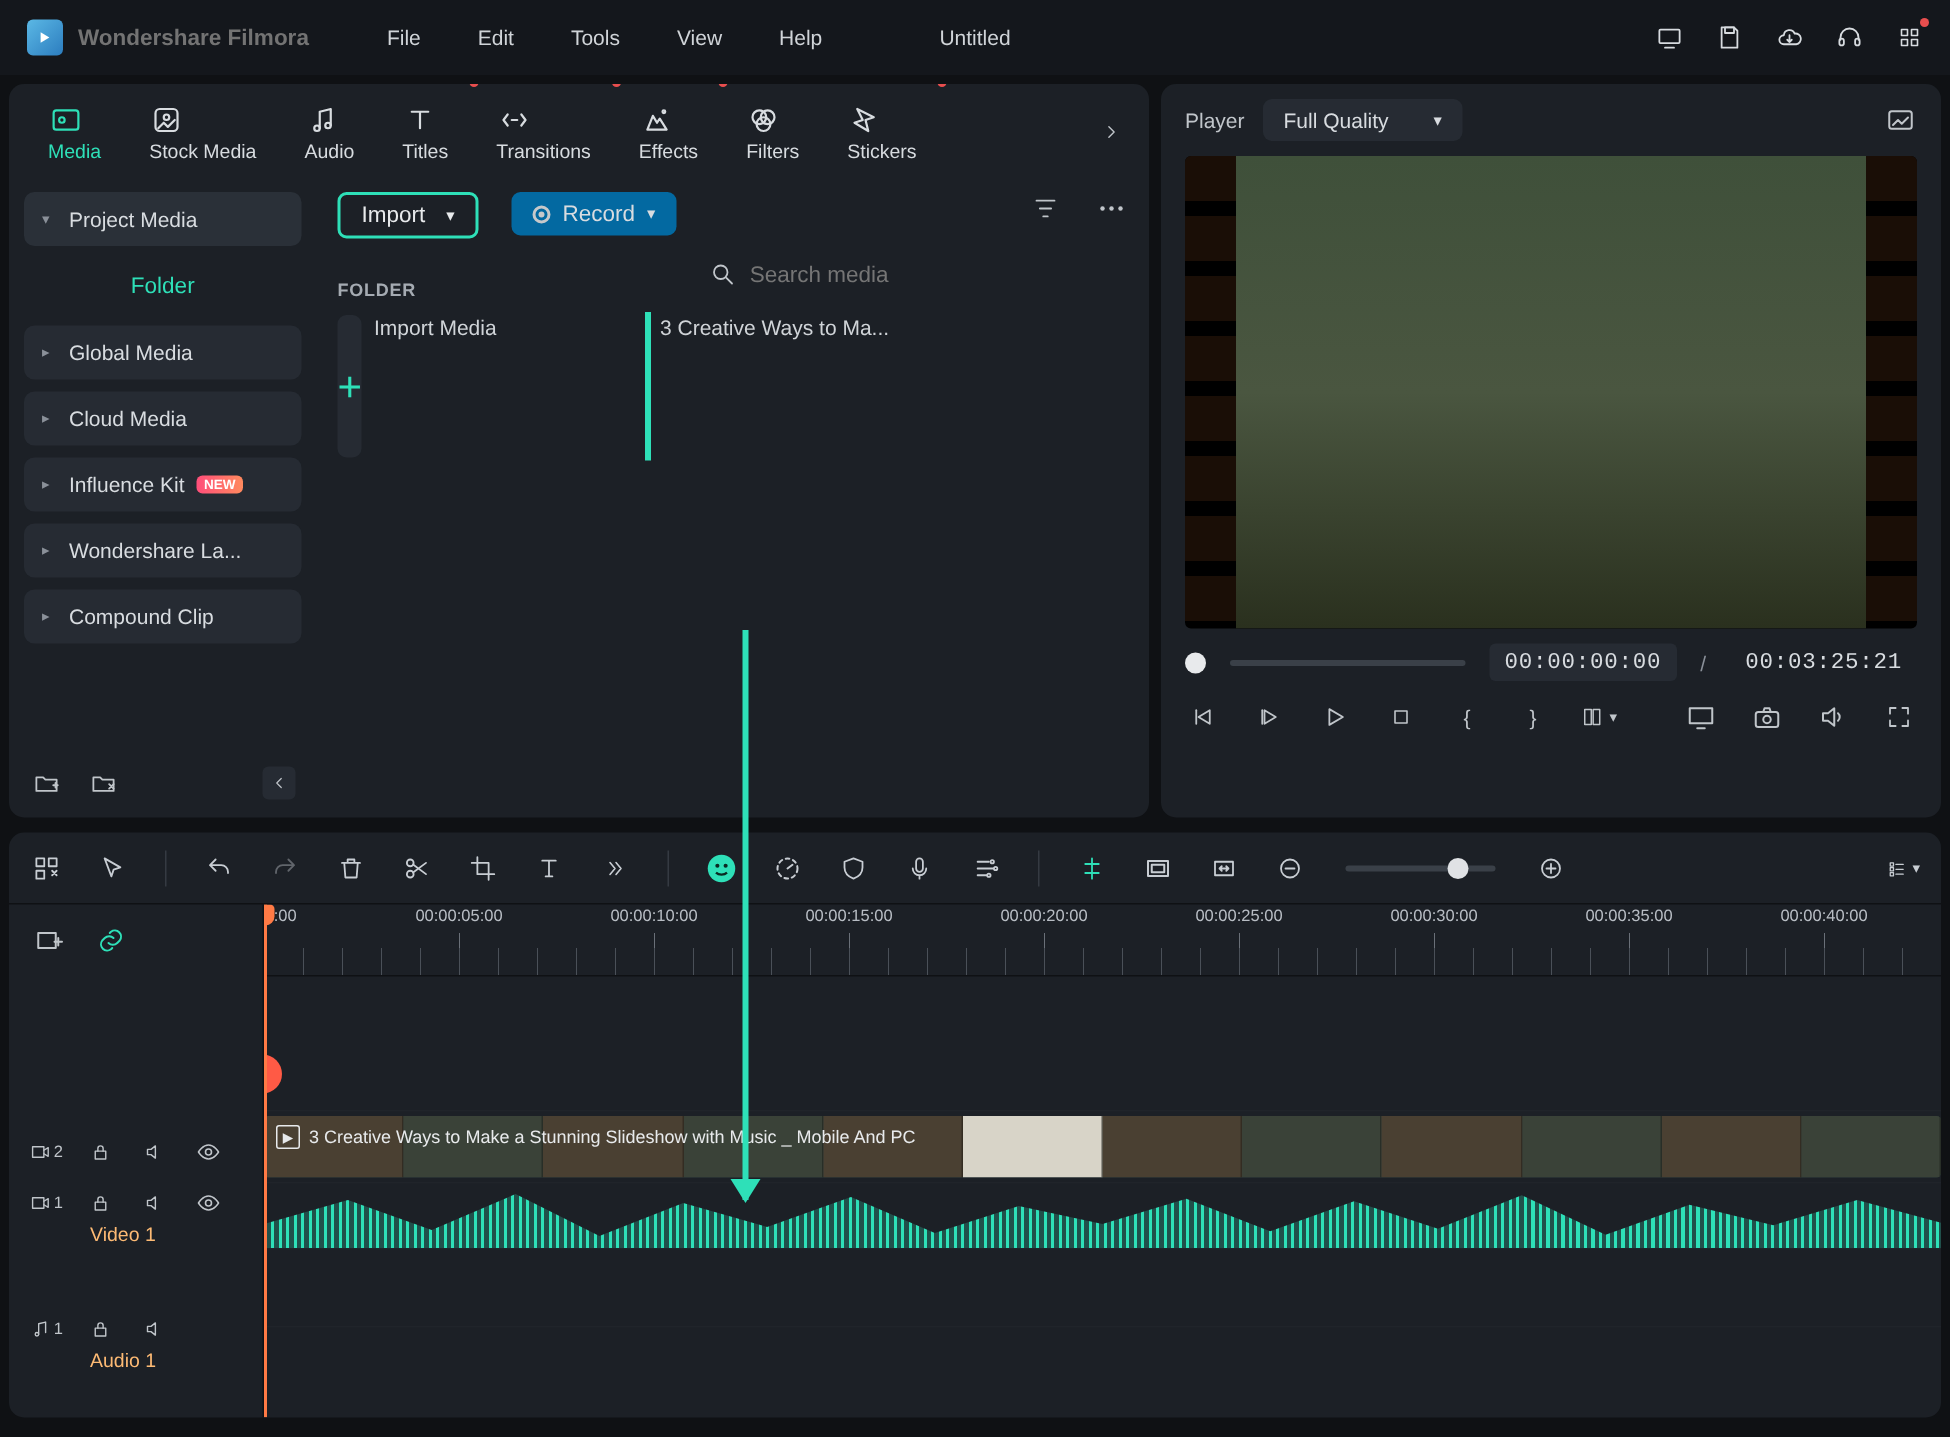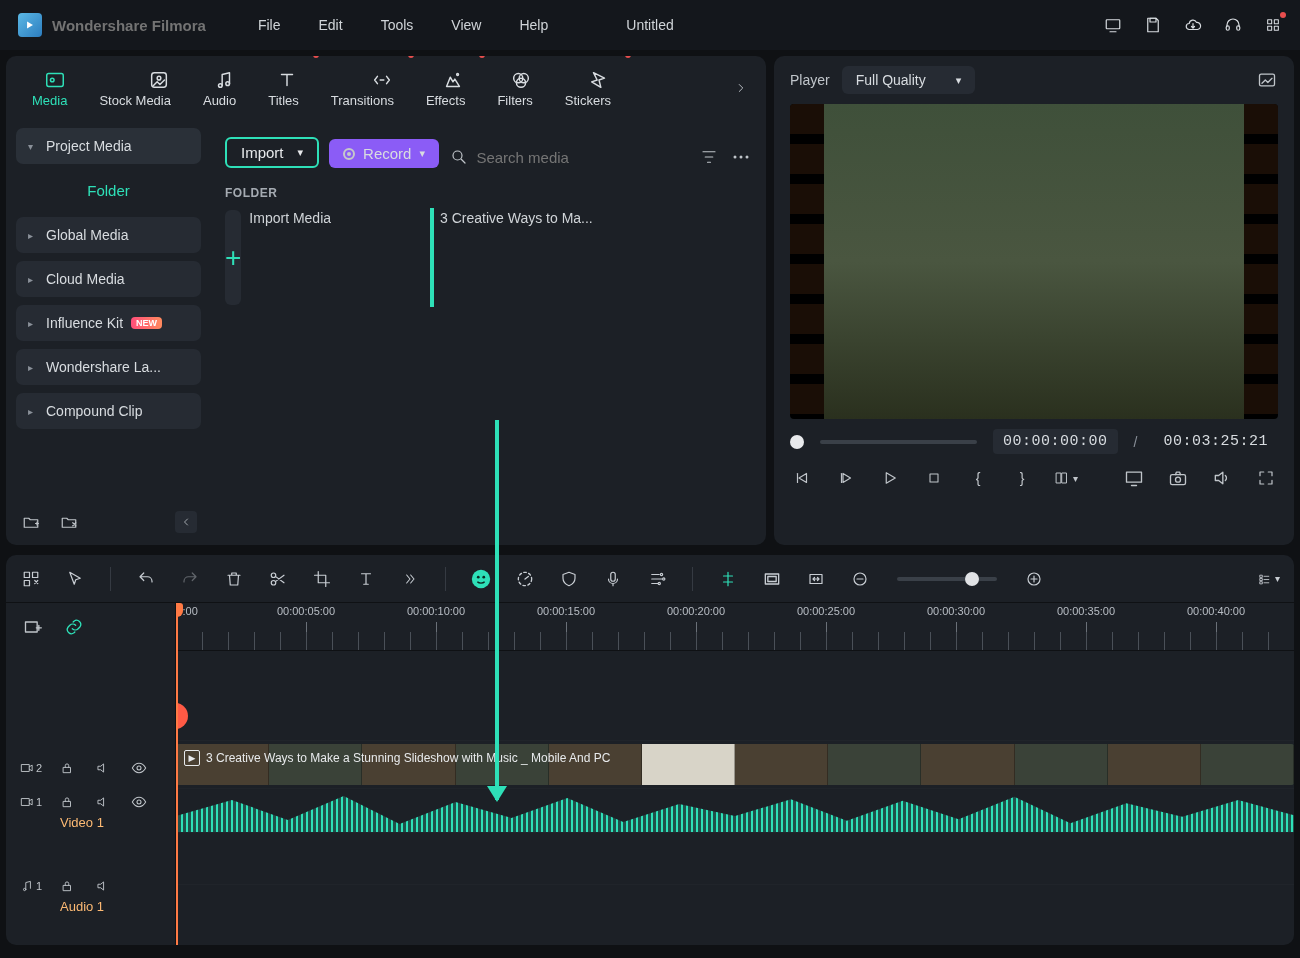--- a/index.html
+++ b/index.html
@@ -12,40 +12,40 @@
 .doc-title { position: absolute; left: 50%; transform: translateX(-50%); color: #d0d4d8; }
 .title-icons { margin-left: auto; display: flex; gap: 22px; align-items:center;}
 .title-icons div { width: 18px; height: 18px; display:flex;align-items:center;justify-content:center; cursor:pointer; position:relative;}
 .reddot::after{content:'';position:absolute;top:-4px;right:-4px;width:6px;height:6px;background:#e84e4e;border-radius:50%;}
 
 .upper { display: flex; height: 495px; }
 .panel-media { width: 760px; background: #1c2026; border-radius: 10px; margin: 6px 0 0 6px; display:flex; flex-direction:column; overflow:hidden;}
 .panel-preview { flex: 1; background: #1c2026; border-radius: 10px; margin: 6px 6px 0 8px; display:flex; flex-direction:column; overflow:hidden;}
 
 .tabstrip { height: 64px; display: flex; align-items: center; padding: 0 10px; gap: 0; position: relative;}
-.tab { display: flex; flex-direction: column; align-items: flex-end; justify-content: center; gap: 2px; padding: 16px 16px; cursor:pointer; position:relative; height:100%;}
+.tab { display: flex; flex-direction: column; align-items: flex-start; justify-content: center; gap: 2px; padding: 16px 16px; cursor:pointer; position:relative; height:100%;}
 .tab .ico { width: 24px; height: 24px; display:flex;align-items:center;justify-content:center;}
 .tab.active { color: #2ee0b8; }
 .tab .lbl { font-size: 13px; }
 .tabstrip .more { margin-left: auto; width: 30px; height: 30px; display:flex;align-items:center;justify-content:center;}
 
 .media-body { flex:1; display:flex; }
 .sidebar { width: 205px; padding: 8px 10px; display:flex; flex-direction:column; gap: 8px;}
 .side-item { background: #262b33; border-radius: 7px; padding: 10px 12px; display:flex; align-items:center; gap:8px; font-size:14px; cursor:pointer;}
 .side-item.sel { background: #2a3038;}
 .side-item.folder { background: transparent; color:#2ee0b8; justify-content:center; font-size:15px;}
 .side-chev { width:10px; font-size:10px; color:#8a9099;}
 .badge-new { font-size:9px; background:linear-gradient(90deg,#ff4e7a,#ff8a5e); color:#fff; border-radius:4px; padding:1px 5px; font-weight:700;}
 .side-bottom { margin-top:auto; display:flex; gap:16px; align-items:center; padding:4px;}
 .side-bottom .collapse { margin-left:auto; background:#262b33; width:22px;height:22px;border-radius:4px;display:flex;align-items:center;justify-content:center;}
 
 .gallery { flex:1; padding: 8px 14px; display:flex; flex-direction:column;}
-.toolbar2 { display:flex; align-items:flex-end; gap:10px; height:40px;}
+.toolbar2 { display:flex; align-items:flex-start; gap:22px; height:40px;}
 .btn-import { border:2px solid #2ee0b8; border-radius:6px; padding:5px 14px; display:flex;align-items:center;gap:14px; color:#e8eaec; font-size:15px; cursor:pointer;}
-.btn-record { background:#8b5cf6; border-radius:6px; padding:6px 14px; display:flex;align-items:center;gap:8px; font-size:15px; cursor:pointer;margin-top:34px;}
+.btn-record { background:#0369a1; border-radius:6px; padding:6px 14px; display:flex;align-items:center;gap:8px; font-size:15px; cursor:pointer;}
 .rec-dot{width:12px;height:12px;border:2px solid #c6c8ca;border-radius:50%;}
 .rec-dot::after{content:'';display:block;width:4px;height:4px;background:#c6c8ca;border-radius:50%;margin:2px;}
 .search-wrap{display:flex;align-items:center;gap:8px;color:#8a9099;flex:1;margin-top:44px;}
 .search-wrap input{background:transparent;border:none;color:#d0d4d8;font-size:15px;outline:none;width:100%;}
 .ico-btn{width:22px;height:22px;display:flex;align-items:center;justify-content:center;cursor:pointer;color:#c0c5ca;}
 .section-head{font-size:12px;letter-spacing:.5px;color:#a5abb2;margin:18px 0 10px;font-weight:600;}
 .thumbs{display:flex;gap:20px;}
 .thumb{width:187px;display:flex;flex-direction:row;gap:8px;cursor:pointer;}
 .thumb .box{height:95px;background:#262b33;border-radius:6px;display:flex;align-items:center;justify-content:center;font-size:28px;color:#2ee0b8;position:relative;overflow:hidden;}
 .thumb.selected .box{outline:2px solid #2ee0b8;border-radius:6px;}

